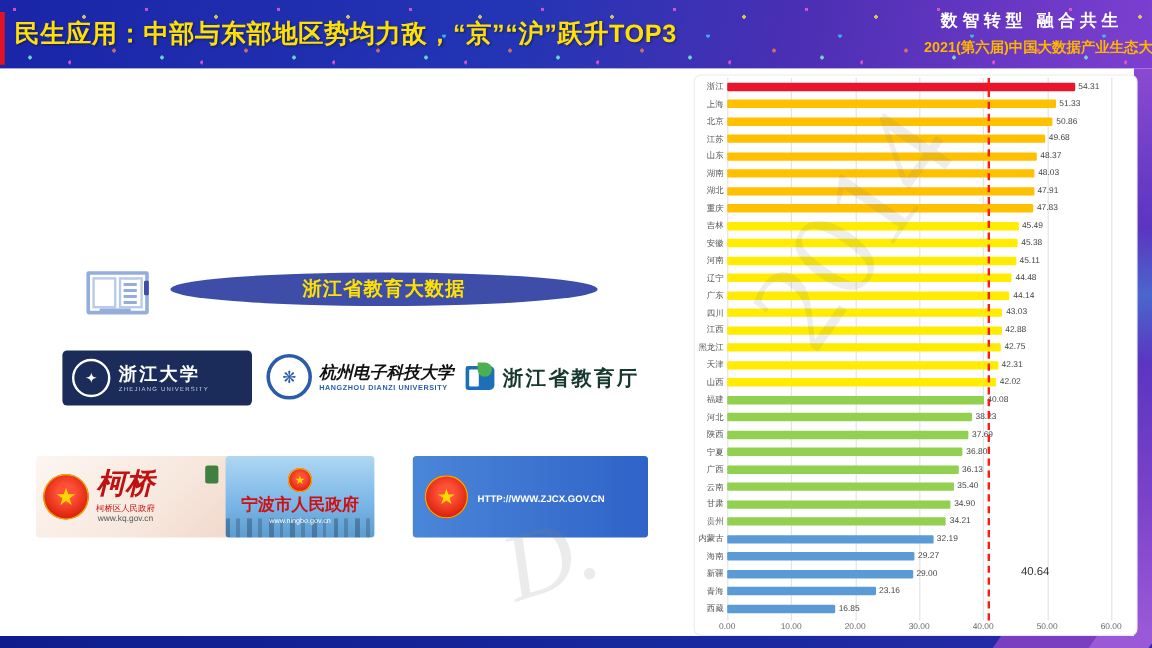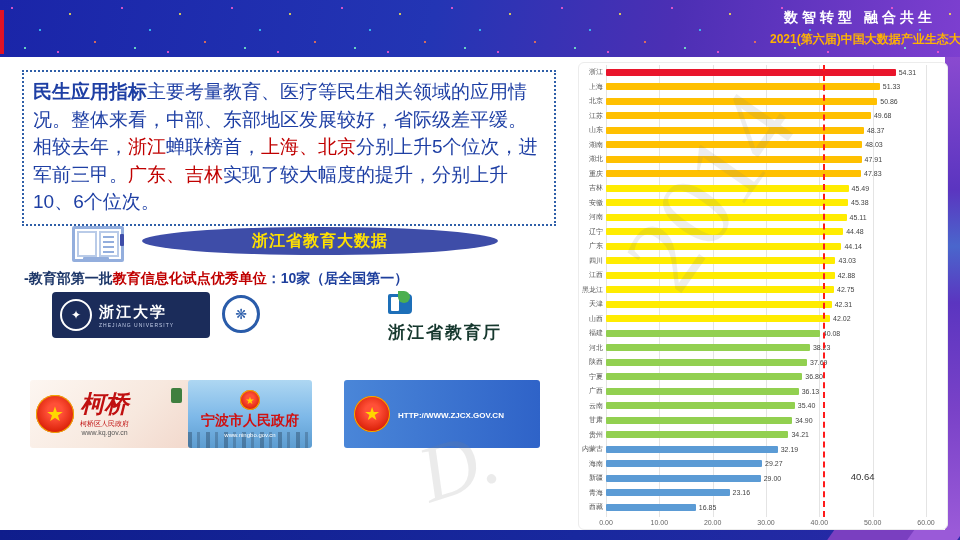--- a/index.html
+++ b/index.html
@@ -74,21 +74,21 @@
   
   .logo-zju{position:absolute;left:52px;top:292px;width:142px;height:46px;background:#1b2c5a;border-radius:4px;
     display:flex;align-items:center;padding:0 8px;gap:7px;}
   .zju-seal{width:28px;height:28px;border:2px solid #fff;border-radius:50%;display:flex;align-items:center;justify-content:center;color:#fff;font-size:12px;flex:none;}
   .zju-text .n{color:#fff;font-size:15px;font-weight:700;font-family:"Liberation Serif",serif;letter-spacing:2px;white-space:nowrap;}
   .zju-text .s{color:#c2cde8;font-size:5px;letter-spacing:1px;white-space:nowrap;}
   .logo-hdu{position:absolute;left:222px;top:290px;width:160px;height:48px;display:flex;align-items:center;gap:6px;}
   .hdu-seal{width:32px;height:32px;border:3px solid #2a5caa;border-radius:50%;display:flex;align-items:center;justify-content:center;color:#2a5caa;font-size:14px;flex:none;background:#fff;}
   .hdu-text .n{color:#111;font-size:14px;font-weight:700;font-style:italic;font-family:"Liberation Serif",serif;white-space:nowrap;}
   .hdu-text .s{color:#2a5caa;font-size:6px;font-weight:700;letter-spacing:.5px;white-space:nowrap;margin-top:1px;}
-  .logo-edu{position:absolute;left:388px;top:294px;width:160px;height:42px;display:flex;gap:7px;flex-direction:column;}
+  .logo-edu{position:absolute;left:388px;top:294px;width:160px;height:42px;display:flex;align-items:center;gap:7px;}
   .edu-book{width:24px;height:20px;background:#1d6fb8;border-radius:2px 4px 4px 2px;position:relative;flex:none;}
   .edu-book:before{content:"";position:absolute;left:3px;top:3px;width:8px;height:14px;background:#fff;border-radius:1px;}
   .edu-book:after{content:"";position:absolute;right:2px;top:-3px;width:12px;height:12px;background:#4caf50;border-radius:0 50% 50% 50%;}
   .edu-name{color:#16382e;font-size:17px;font-weight:700;font-family:"Liberation Serif",serif;letter-spacing:2px;white-space:nowrap;}
 
   
   .emblem{border-radius:50%;background:radial-gradient(circle at 50% 42%,#ff5038 25%,#d81e06 75%);
     display:flex;align-items:center;justify-content:center;color:#ffd700;flex:none;box-shadow:0 0 0 1px #f0b000 inset;}
   .logo-kq{position:absolute;left:30px;top:380px;width:150px;height:68px;border-radius:3px;
     background:linear-gradient(135deg,#fdf6f1 0%,#f7e8de 60%,#f2d8cc 100%);display:flex;align-items:center;padding:0 6px;gap:6px;}
@@ -136,53 +136,56 @@
     font-style:italic;color:rgba(130,130,130,.16);transform:rotate(-18deg);pointer-events:none;}
 </style>
 </head>
 <body>
 
 <div class="slide">
 
   <div class="header">
     <div class="confetti"></div>
     <div class="red-sliver"></div>
+    <div class="header-title">民生应用：中部与东部地区势均力敌，“京”“沪”跃升TOP3</div>
     <div class="slogan-block">
       <div class="slogan">数智转型 融合共生</div>
       <div class="conference">2021(第六届)中国大数据产业生态大会</div>
     </div>
   </div>
 
   <div class="right-stripe"></div>
 
-  <div class="intro-box"><span class="seg-bold">民生应用指标</span><span class="seg-normal">主要考量教育、医疗等民生相关领域的应用情况。整体来看，中部、东部地区发展较好，省际级差平缓。相较去年，</span><span class="seg-red">浙江</span><span class="seg-normal">蝉联榜首，</span><span class="seg-red">上海、北京</span><span class="seg-normal">分别上升5个位次，进军前三甲。</span><span class="seg-red">广东、吉林</span><span class="seg-normal">实现了较大幅度的提升，分别上升10、6个位次。</span></div>
 
   <div class="book-icon">
     <div class="book-frame">
       <div class="book-page"></div>
       <div class="book-page lines"></div>
     </div>
     <div class="book-knob"></div>
     <div class="book-base"></div>
   </div>
   <div class="banner-ellipse">
     <span>浙江省教育大数据</span>
   </div>
 
-  <div class="bullet b1"><span class="seg-navy">-教育部第一批</span><span class="seg-red">教育信息化试点优秀单位</span><span class="seg-blue">：10家（居全国第一）</span></div>
 
   <div class="logo-zju">
     <div class="zju-seal">✦</div>
     <div class="zju-text">
       <div class="n">浙江大学</div>
       <div class="s">ZHEJIANG UNIVERSITY</div>
     </div>
   </div>
   <div class="logo-hdu">
     <div class="hdu-seal">❋</div>
+    <div class="hdu-text">
+      <div class="n">杭州电子科技大学</div>
+      <div class="s">HANGZHOU DIANZI UNIVERSITY</div>
+    </div>
   </div>
   <div class="logo-edu">
     <div class="edu-book"></div>
     <div class="edu-name">浙江省教育厅</div>
   </div>
 
 
   <div class="logo-kq">
     <div class="emblem kq-emblem">★</div>
     <div class="kq-right">

